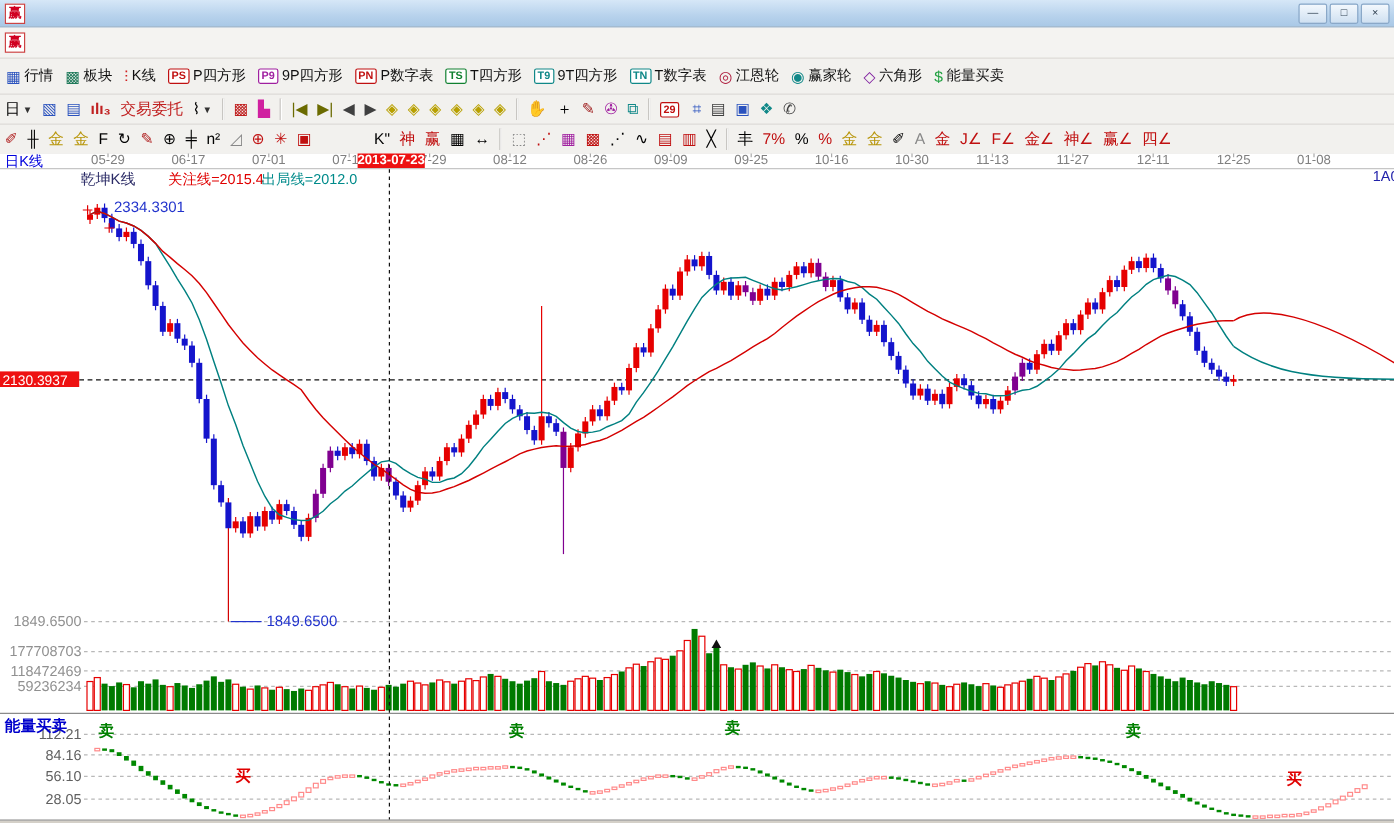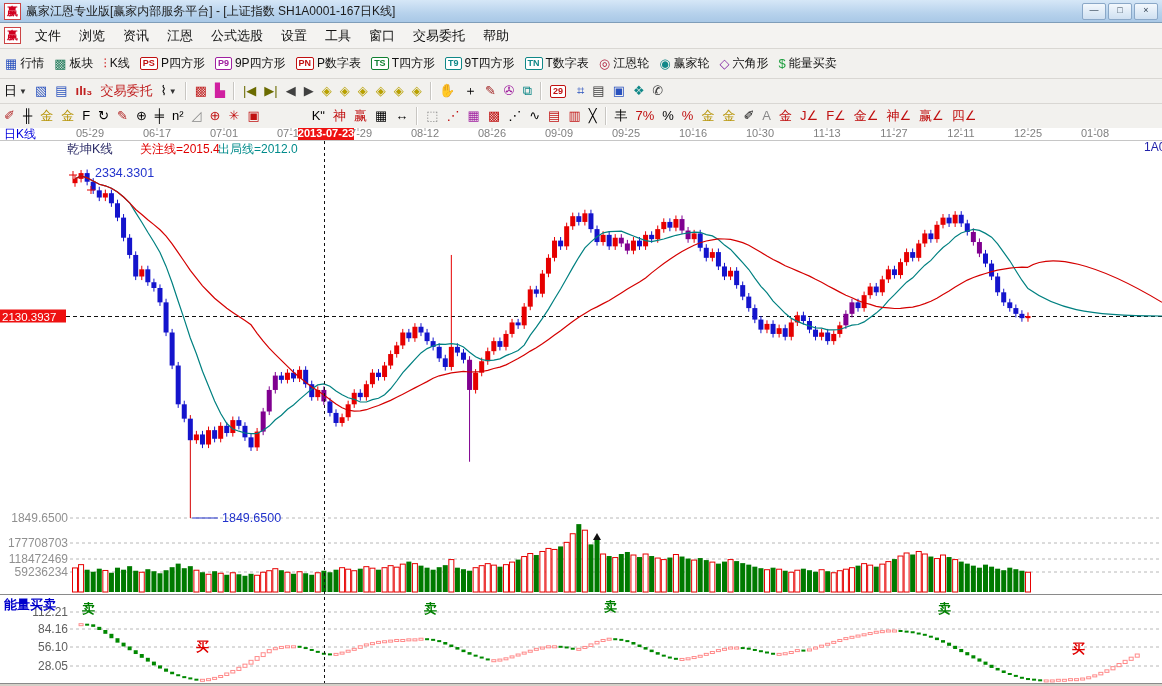--- a/index.html
+++ b/index.html
@@ -30,31 +30,29 @@
   .sep{display:inline-block;width:1px;height:18px;background:#c8c6c2;margin:0 4px;border-right:1px solid #fff;}
   .dd{font-size:8px;color:#333;margin-left:2px;}
   .chartwrap{position:absolute;left:0;top:128px;width:1162px;height:558px;background:#fff;}
   svg text{font-family:"Liberation Sans","DejaVu Sans",sans-serif;}
 </style>
 </head>
 <body>
 
 <div class="titlebar">
   <span class="appicon">赢</span>
-  <span>赢家江恩专业版[赢家内部服务平台] - [上证指数  SH1A0001-167日K线]</span>
   <span class="winbtns">
     <span class="winbtn">—</span>
     <span class="winbtn">□</span>
     <span class="winbtn">×</span>
   </span>
 </div>
 
 <div class="menubar">
   <span class="appicon">赢</span>
-  <nav id="menu"><span class="menuitem">文件</span><span class="menuitem">浏览</span><span class="menuitem">资讯</span><span class="menuitem">江恩</span><span class="menuitem">公式选股</span><span class="menuitem">设置</span><span class="menuitem">工具</span><span class="menuitem">窗口</span><span class="menuitem">交易委托</span><span class="menuitem">帮助</span></nav>
 </div>
 
 <div class="toolbar" id="tb1">
     <span class="tbtn">
       <span class="g" style="color: rgb(42, 82, 190);">▦</span>
       <span>行情</span>
     </span>
     <span class="tbtn">
       <span class="g" style="color: rgb(31, 122, 90);">▩</span>
       <span>板块</span>

